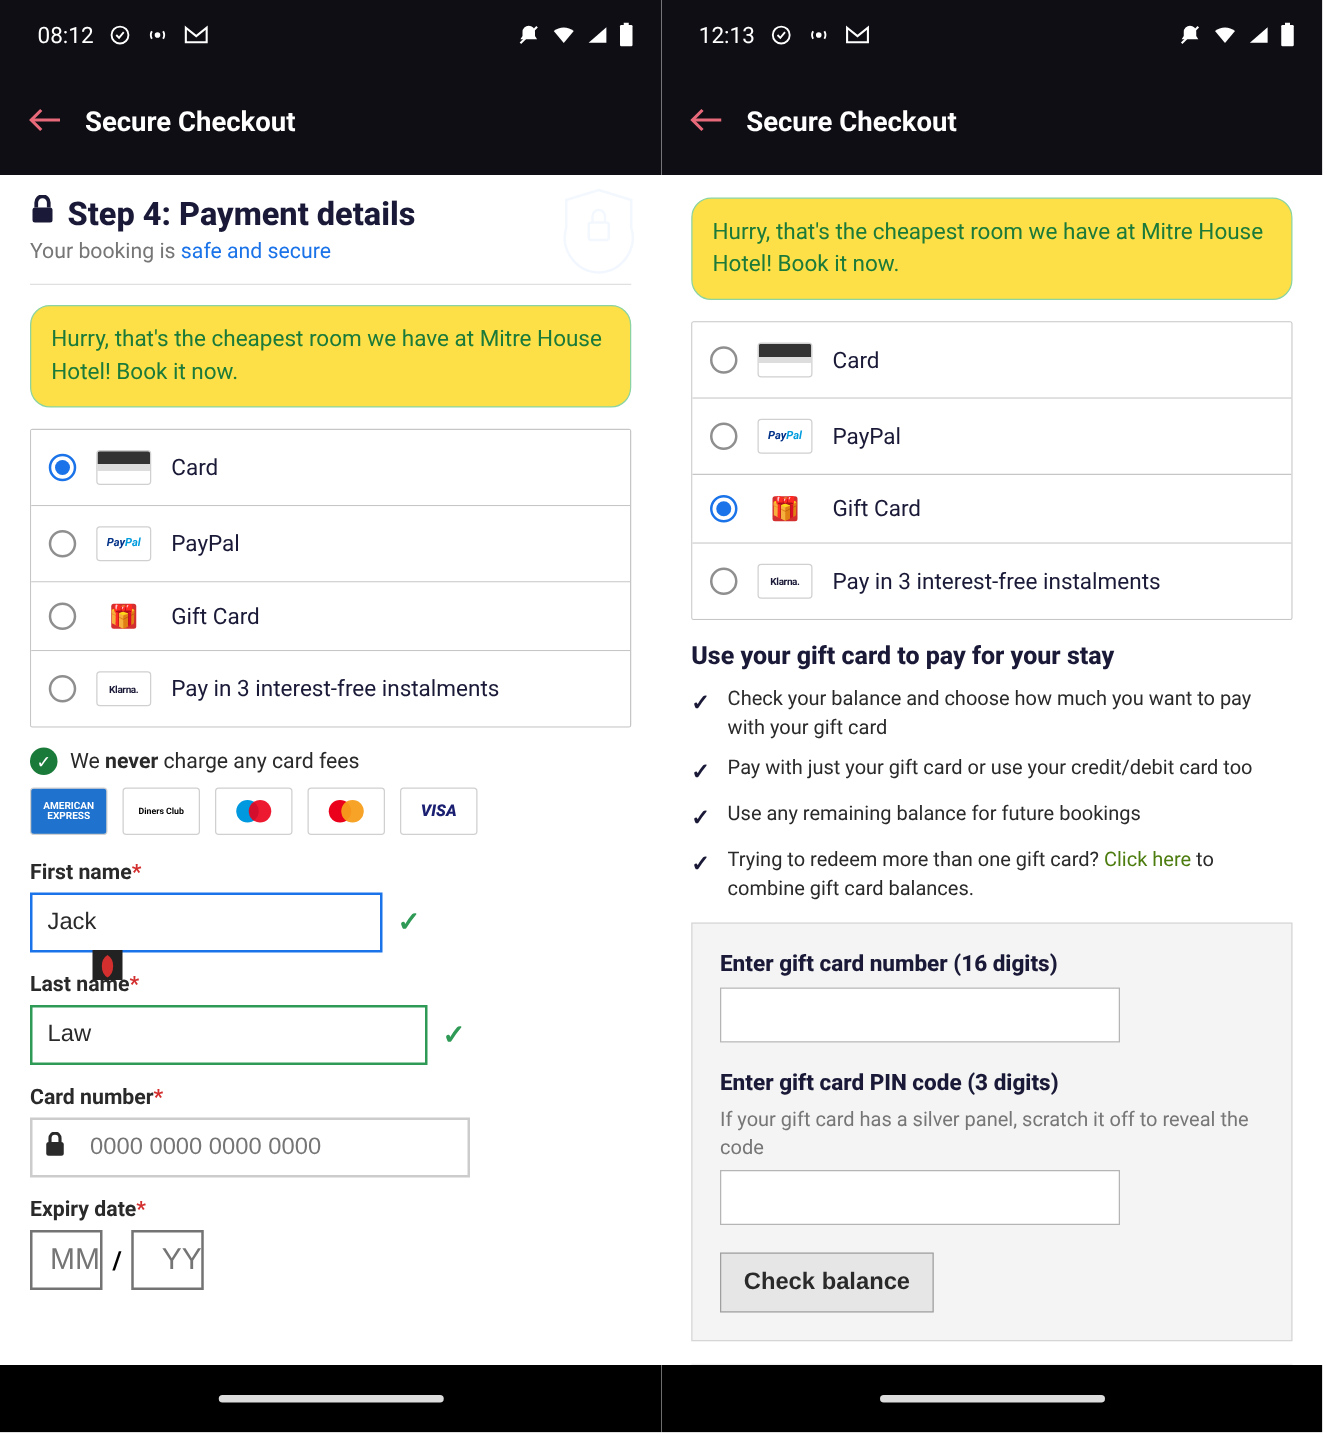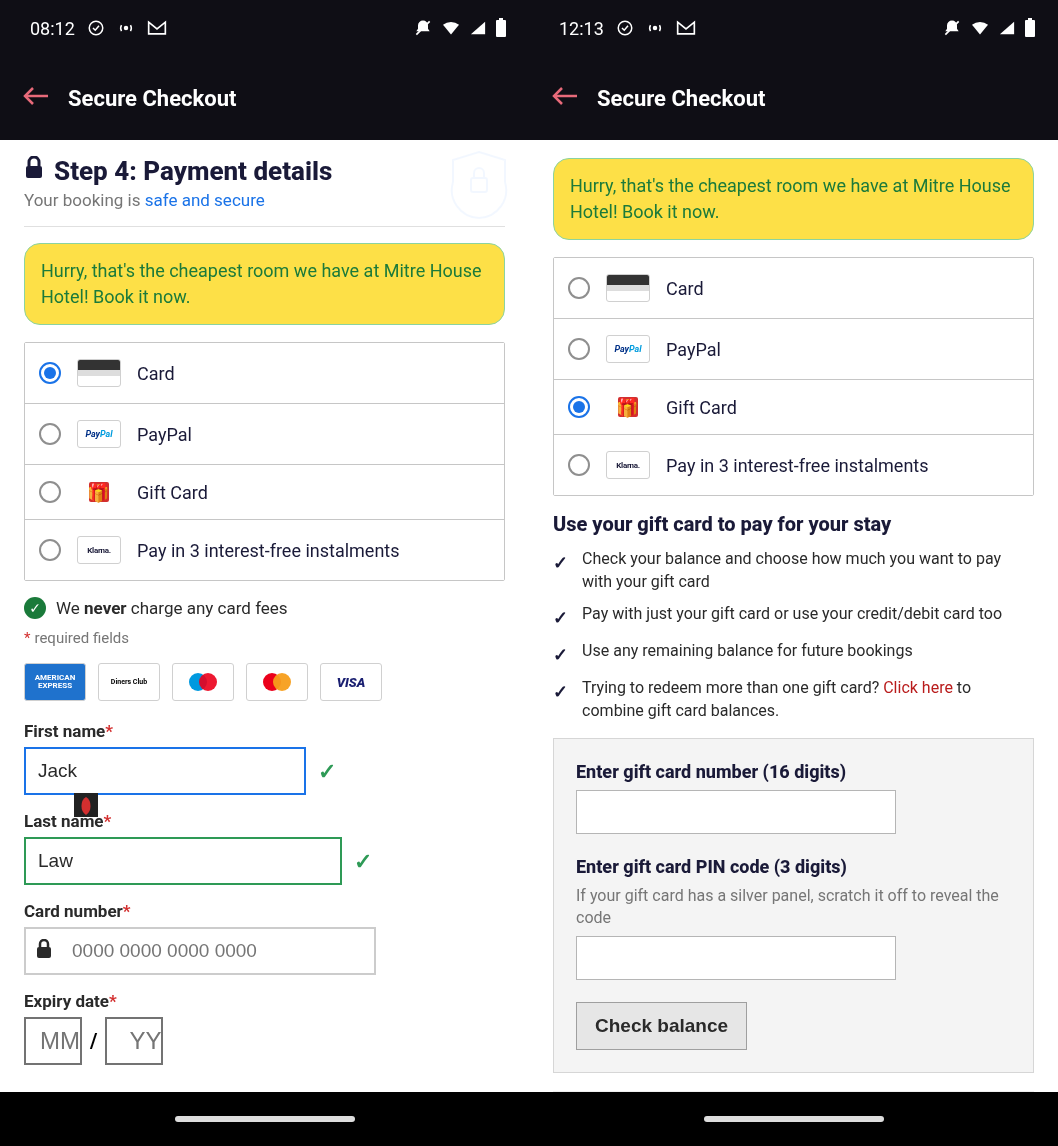--- a/index.html
+++ b/index.html
@@ -56,21 +56,21 @@
   .expiry-input { width: 58px; height: 48px; border: 2px solid #737373; text-align: right; font-size: 24px; color: #767676; }
   .expiry-sep { font-size: 20px; font-weight: 700; }
   .bottom-bar { position: absolute; bottom: 0; left: 0; right: 0; height: 54px; background: #000; display: flex; align-items: center; justify-content: center; }
   .nav-pill { width: 180px; height: 6px; background: #ddd; border-radius: 3px; }
   
   .content.right { padding-top: 18px; }
   .gift-title { font-size: 20px; font-weight: 800; color: #1a1a38; margin: 14px 0 12px; }
   .bullets { margin-bottom: 16px; }
   .bullet { display: flex; gap: 14px; font-size: 16px; color: #2a2a2a; line-height: 1.4; margin-bottom: 10px; }
   .bullet .tick { color: #1a1a38; font-size: 18px; font-weight: 900; flex-shrink: 0; margin-top: 2px; }
-  .bullet .link { color: #b91c1c; }
+  .bullet .link { color: #4d7c0f; }
   .gift-panel { border: 1px solid #d6d6d6; background: #f4f4f4; padding: 22px; }
   .gift-label { font-size: 18px; font-weight: 800; color: #1a1a38; margin-bottom: 8px; }
   .gift-sub { font-size: 16px; color: #767676; margin-bottom: 8px; line-height: 1.35; }
   .gift-input { width: 320px; height: 44px; border: 1px solid #b5b5b5; background: #fff; margin-bottom: 22px; }
   .check-btn { border: 1px solid #9f9f9f; background: #e6e6e6; padding: 12px 18px; font-size: 19px; font-weight: 700; color: #2a2a2a; }
   .thin-block { height: 14px; background: #efefef; margin-top: 18px; }
 </style>
 </head>
 <body>
 
@@ -177,21 +177,20 @@
       <div class="method">
         <span class="radio"></span>
         <span class="method-icon klarna-icon">Klarna.</span>
         <span>Pay in 3 interest-free instalments</span>
       </div>
     </div>
     <div class="info-row">
       <span class="check-circle">✓</span>
       <span><span>We </span><strong>never</strong><span> charge any card fees</span></span>
     </div>
-    <div class="required-note"><span class="star">*</span><span>required fields</span></div>
     <div class="card-logos">
       <span class="logo-box logo-amex">AMERICAN<br>EXPRESS</span>
       <span class="logo-box" style="font-size:7px;text-align:center;">Diners Club</span>
       <span class="logo-box">
           <svg width="36" height="22" viewBox="0 0 36 22">
             <circle cx="13" cy="11" r="9" fill="#0099df"></circle>
             <circle cx="23" cy="11" r="9" fill="#eb001b" opacity="0.9"></circle>
           </svg>
         </span>
       <span class="logo-box">

